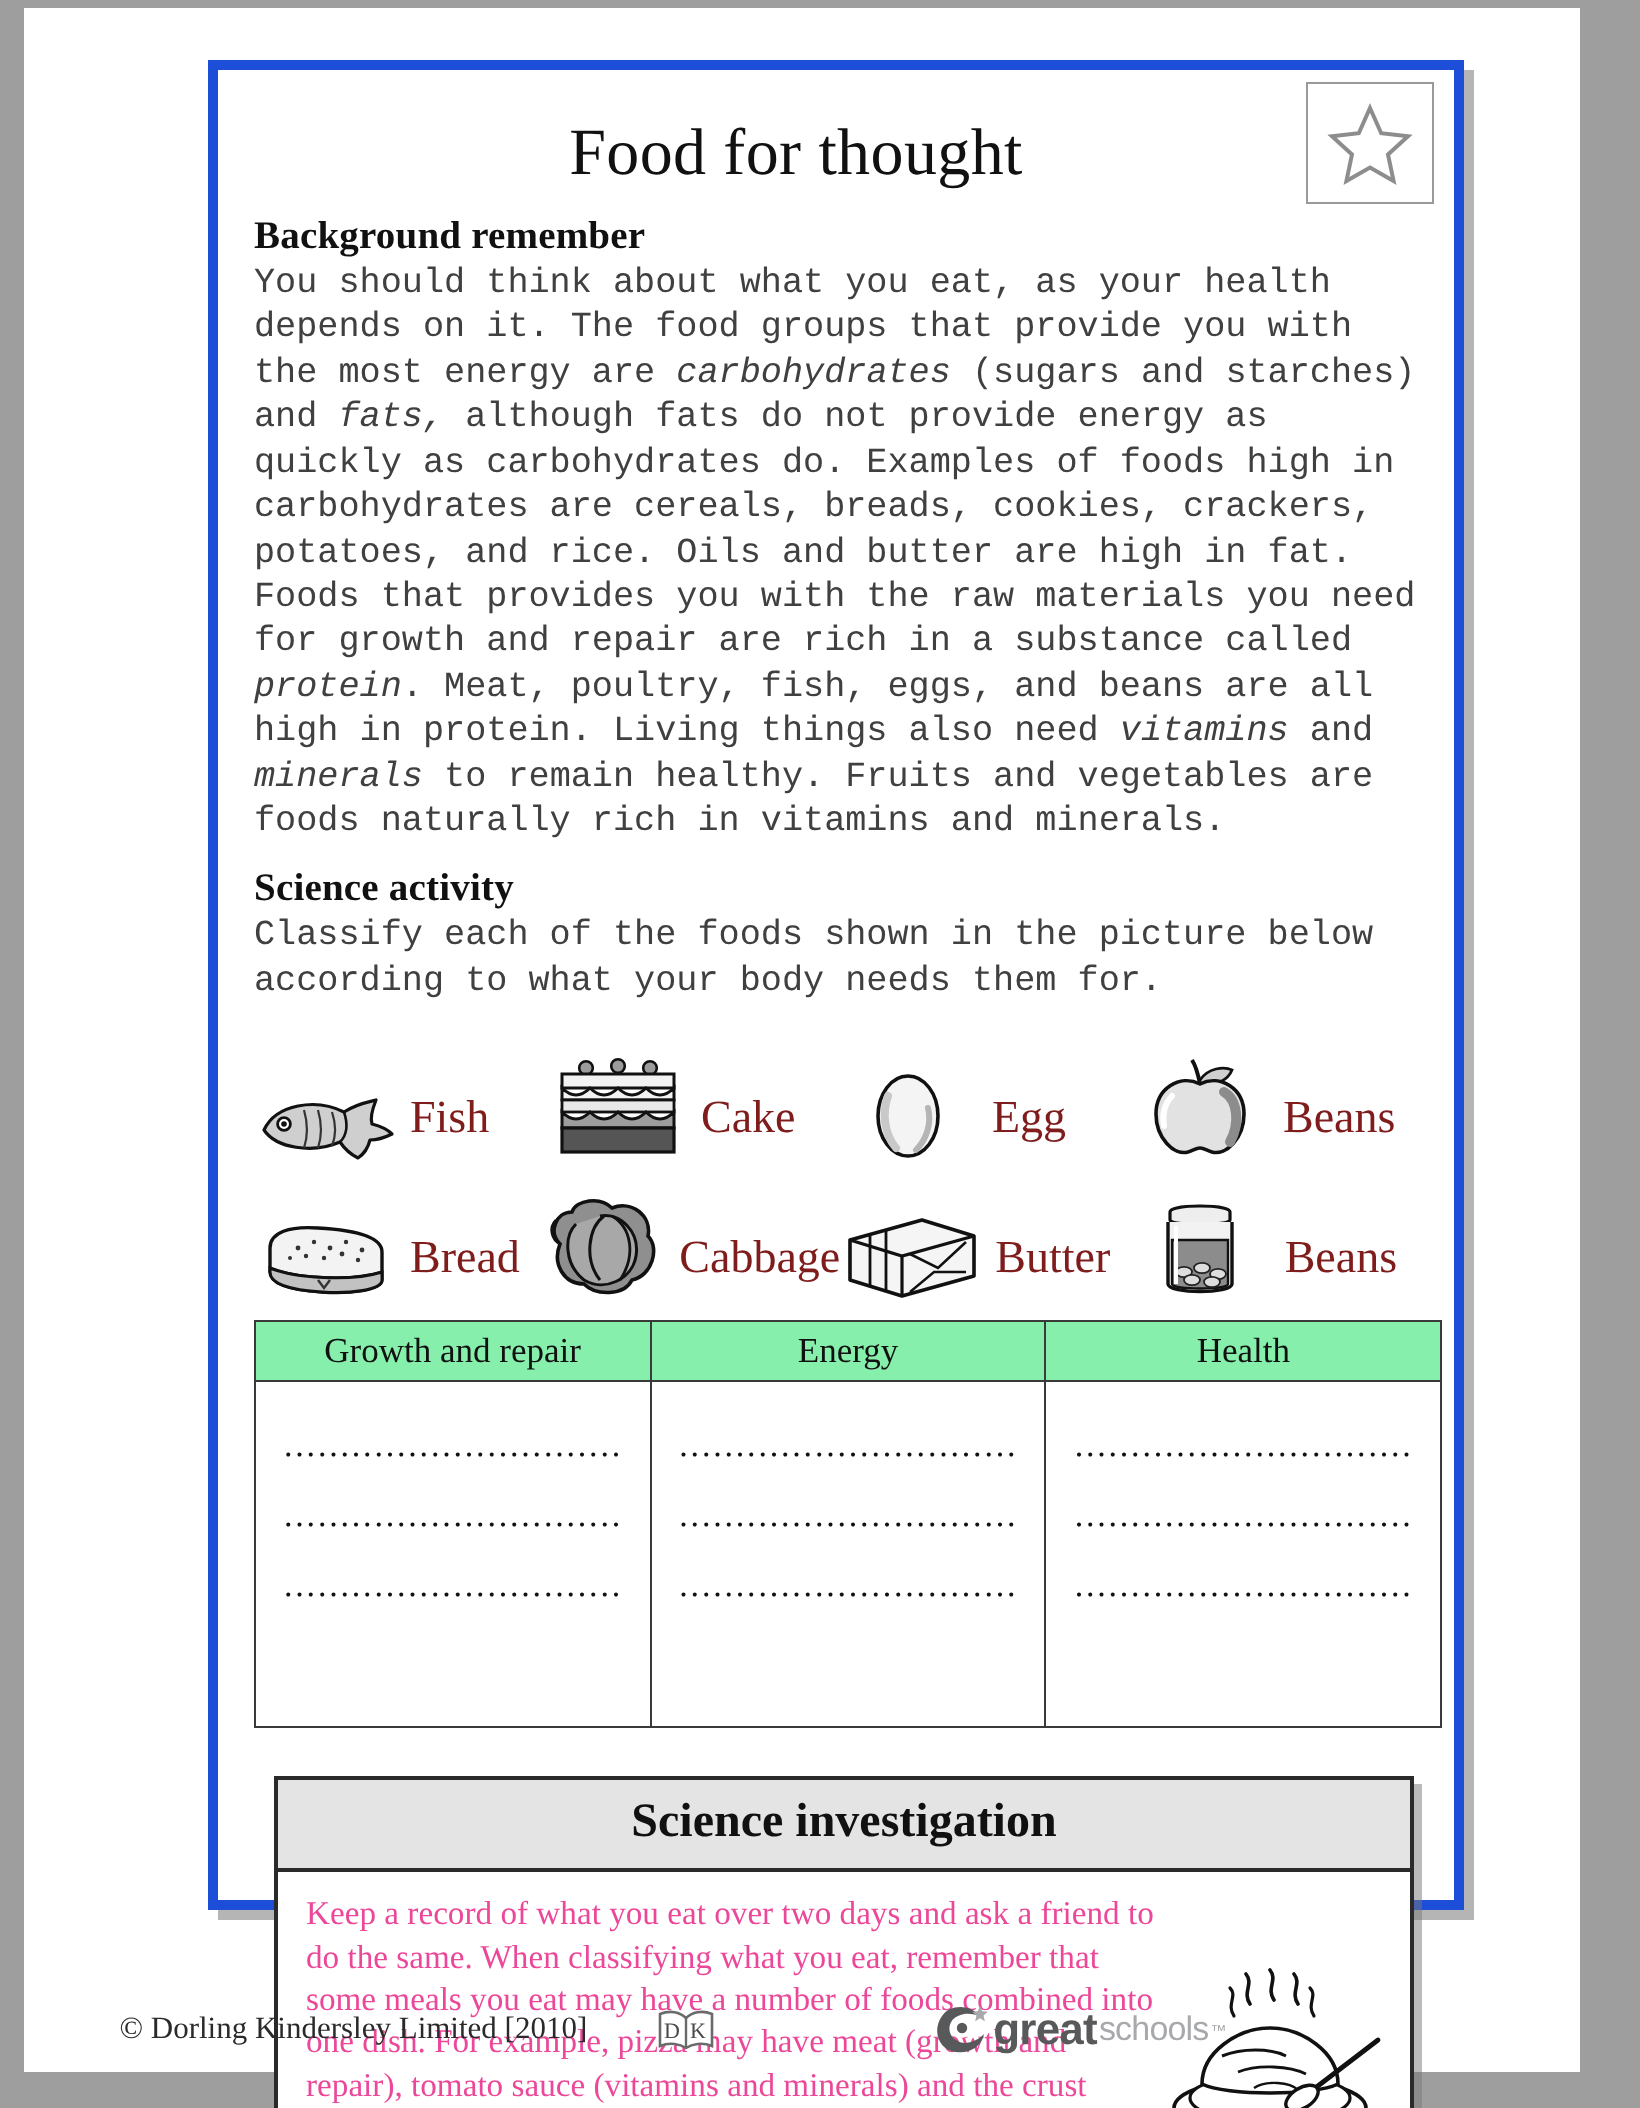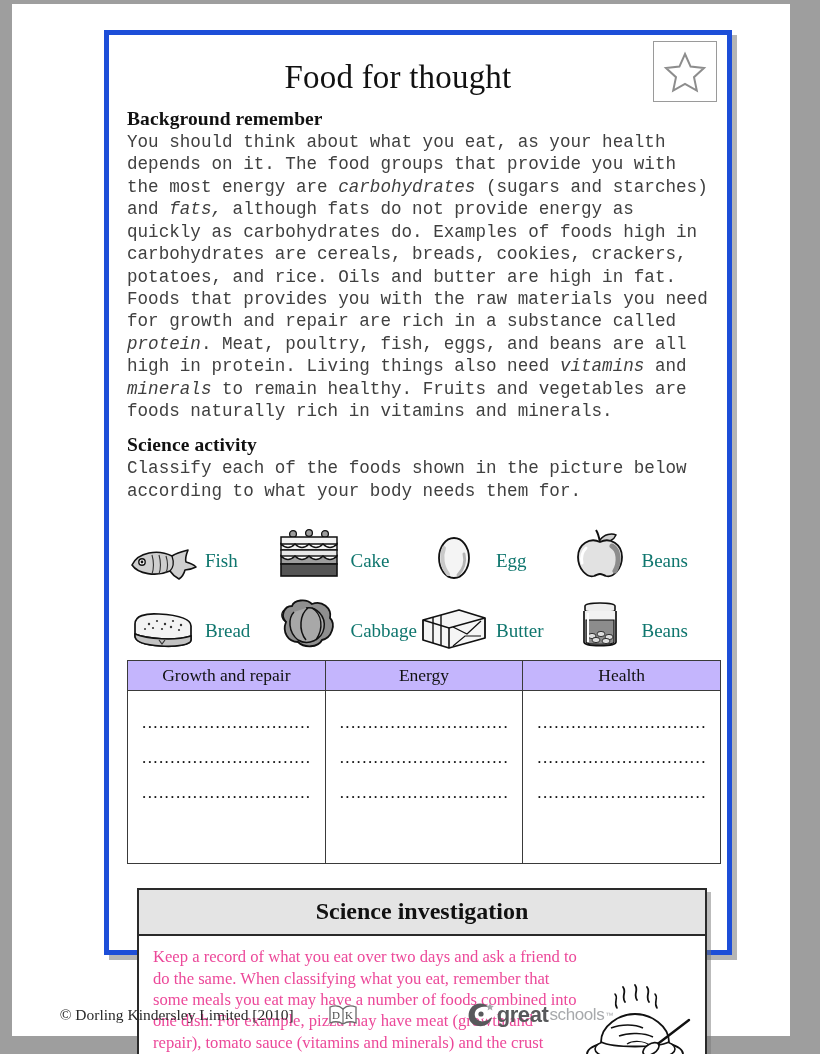--- a/index.html
+++ b/index.html
@@ -104,36 +104,36 @@
   }
   .food-art {
     width: 72px;
     height: 54px;
     display: flex;
     align-items: flex-end;
     justify-content: center;
   }
   .food-art svg { display:block; }
   .food-label {
-    font-size: 19px;
-    color: #0f766e;
+    font-size: 23px;
+    color: #7f1d1d;
     padding-bottom: 8px;
     white-space: nowrap;
   }
 
   
   .class-table {
     margin-top: 10px;
     width: 594px;
     border-collapse: collapse;
     table-layout: fixed;
   }
   .class-table th {
     border: 1px solid #3a3a3a;
-    background: #c4b5fd;
+    background: #86efac;
     font-weight: normal;
     font-size: 17.5px;
     color: #111;
     height: 27px;
     text-align: center;
   }
   .class-table td {
     border: 1px solid #3a3a3a;
     height: 150px;
     vertical-align: top;

